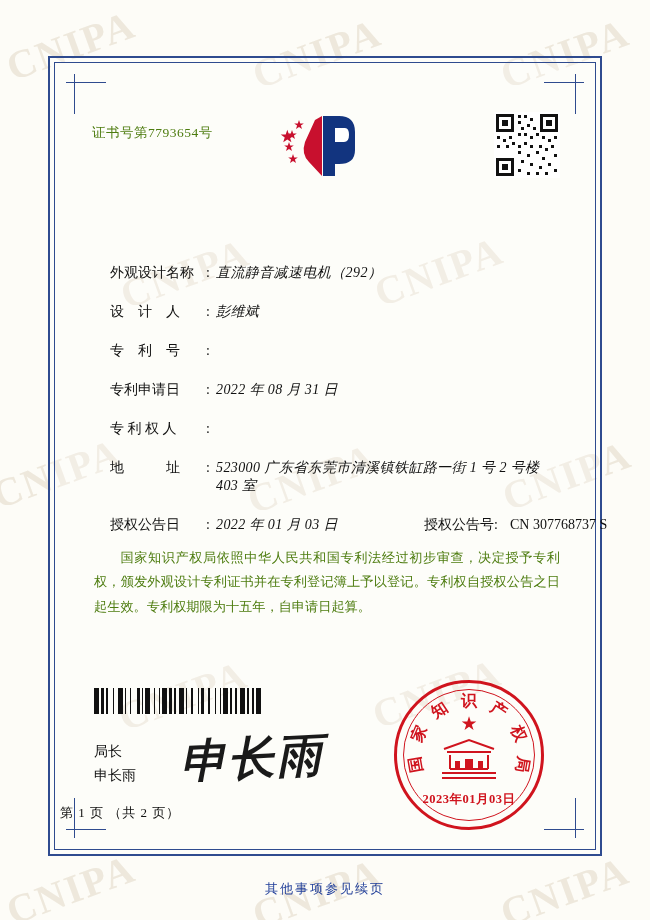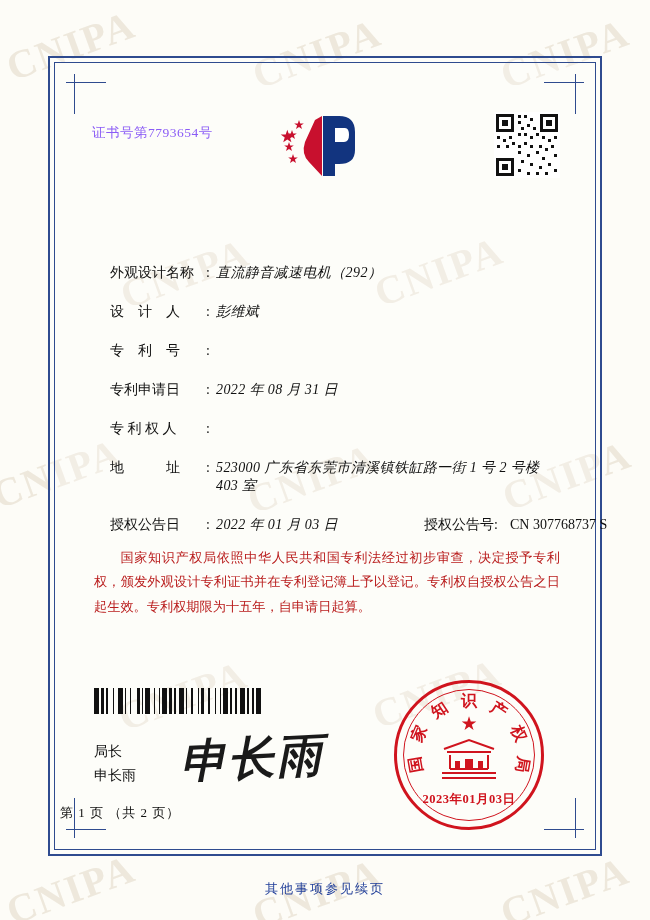--- a/index.html
+++ b/index.html
@@ -83,21 +83,21 @@
   .c-bl .v { left: 8px; bottom: 0; }
   .c-br .h { right: 0; bottom: 8px; }
   .c-br .v { right: 8px; bottom: 0; }
 
   
   .cert-no {
     position: absolute;
     left: 32px;
     top: 56px;
     font-size: 13.5px;
-    color: #8b5cf6;
+    color: #4d7c0f;
     letter-spacing: .5px;
   }
   .qr {
     position: absolute;
     right: 30px;
     top: 44px;
     width: 66px;
     height: 66px;
   }
 
@@ -166,21 +166,21 @@
   .row-split .value { flex: 0 0 auto; min-width: 186px; }
 
   
   .paras {
     position: absolute;
     left: 34px;
     right: 30px;
     top: 478px;
     font-size: 13.2px;
     line-height: 1.85;
-    color: #b91c1c;
+    color: #4d7c0f;
     text-align: justify;
   }
   .paras p {
     margin: 0 0 4px 0;
     text-indent: 2em;
   }
 
   
   .barcode {
     position: absolute;

